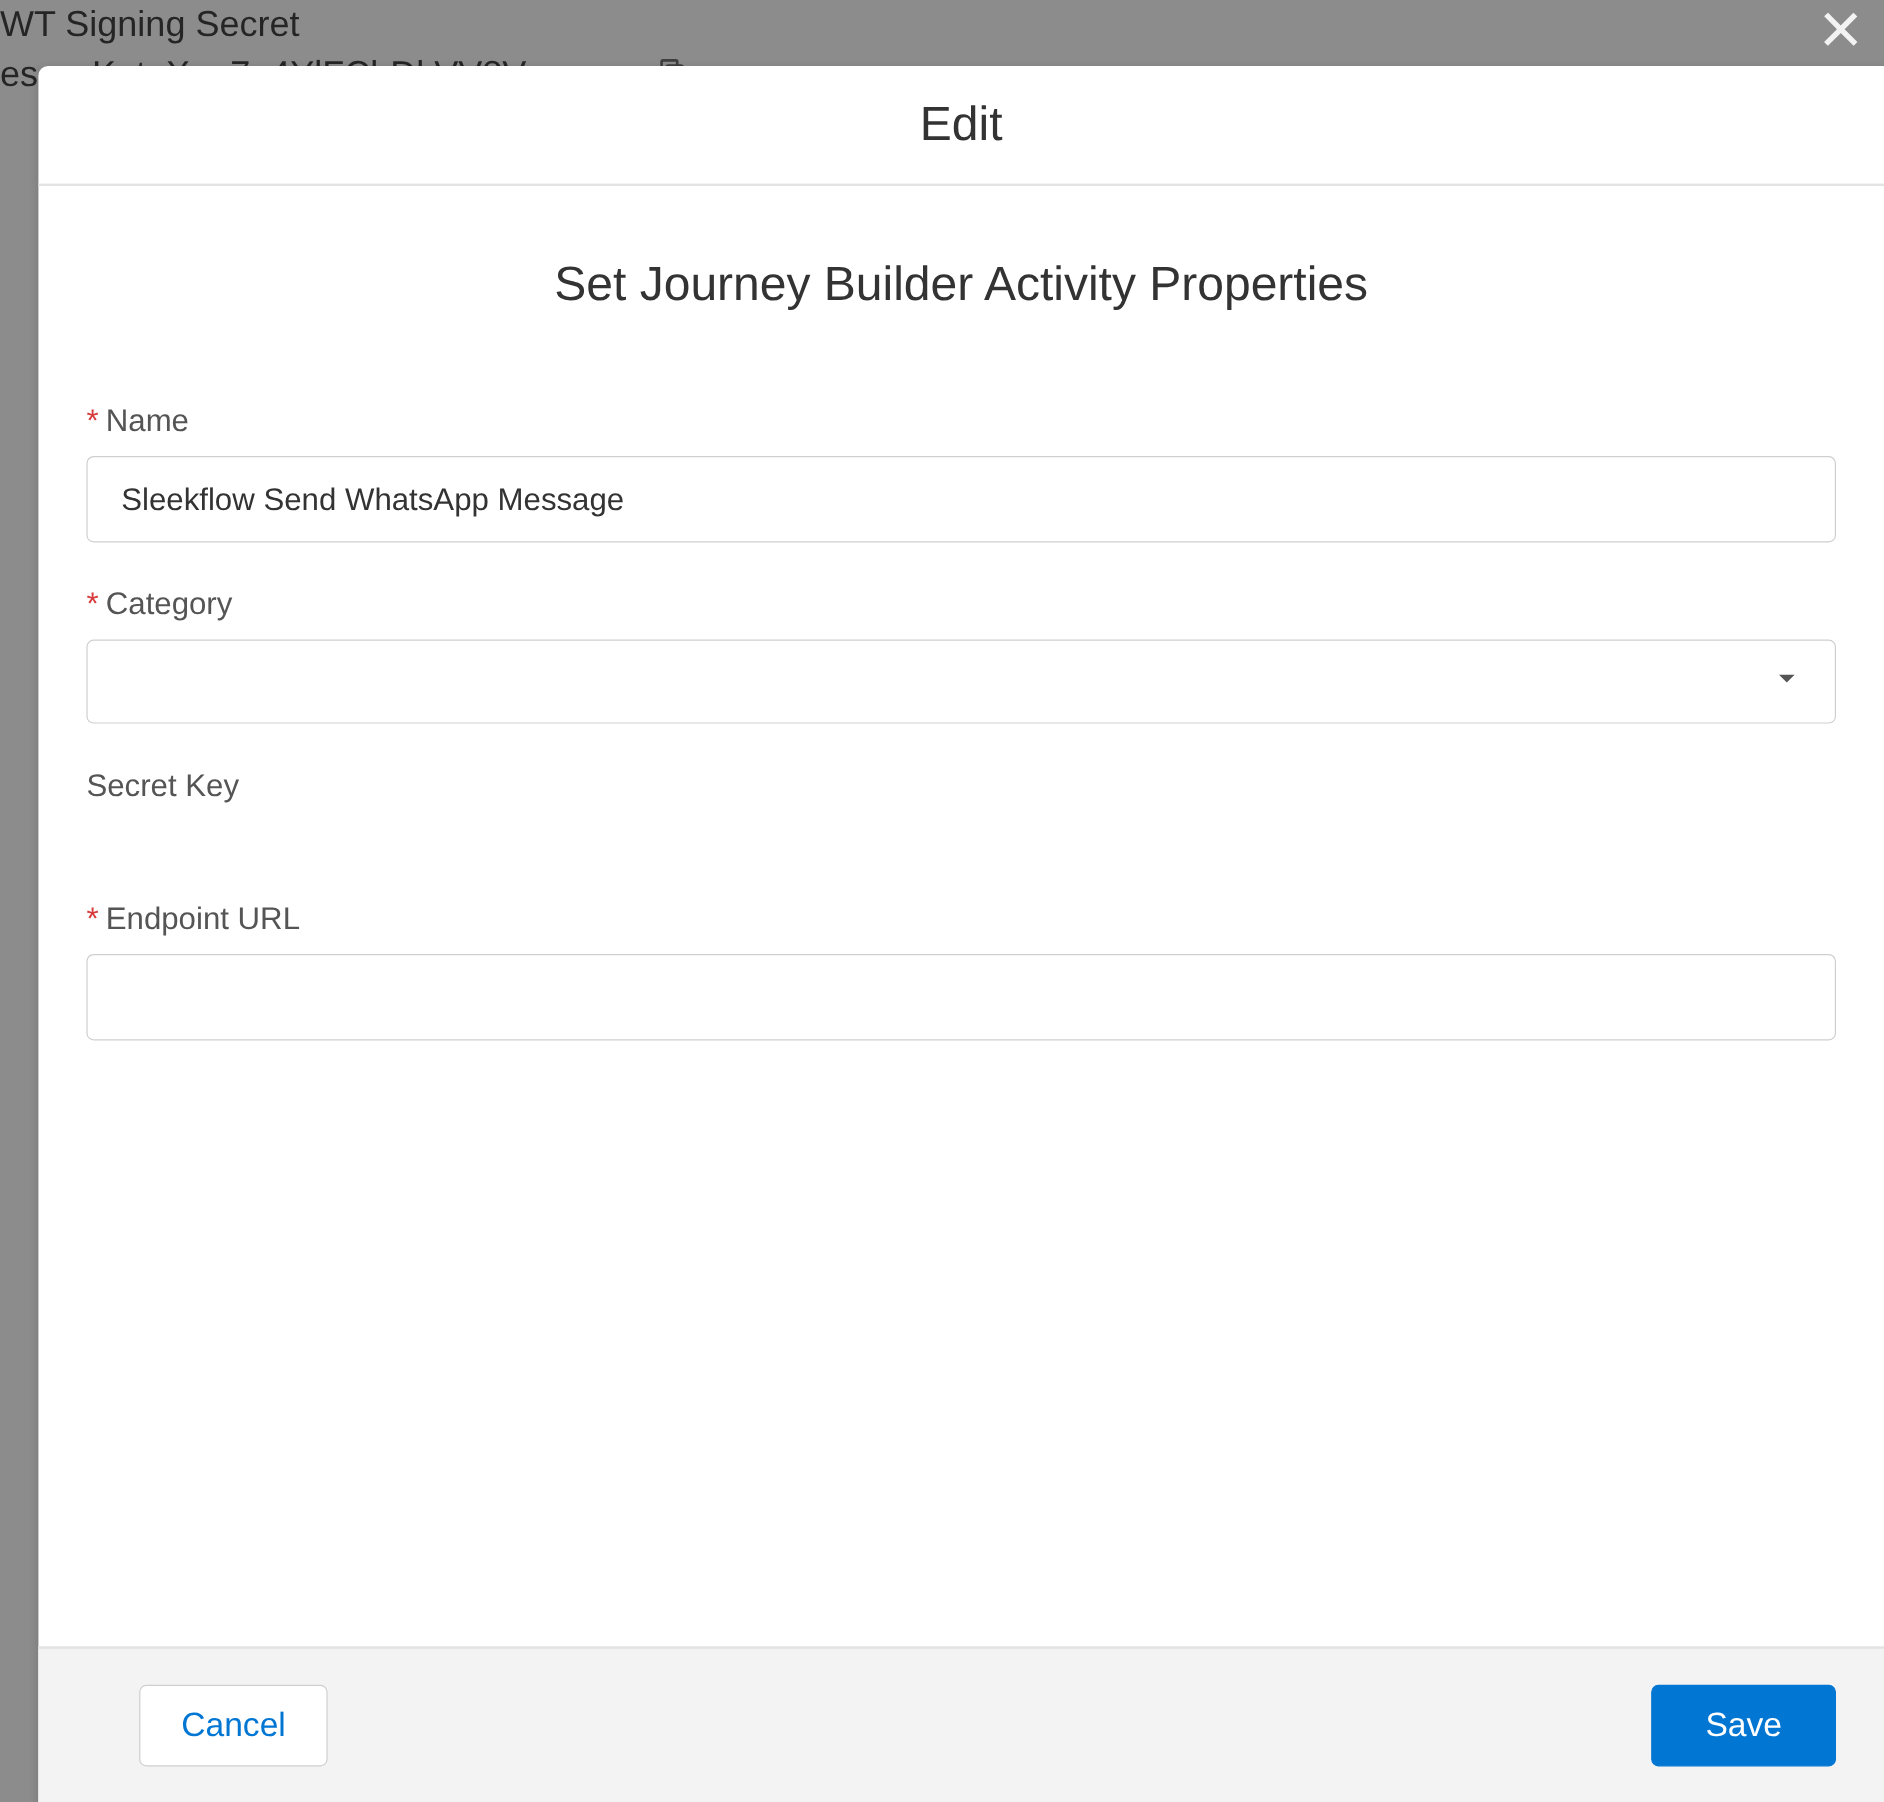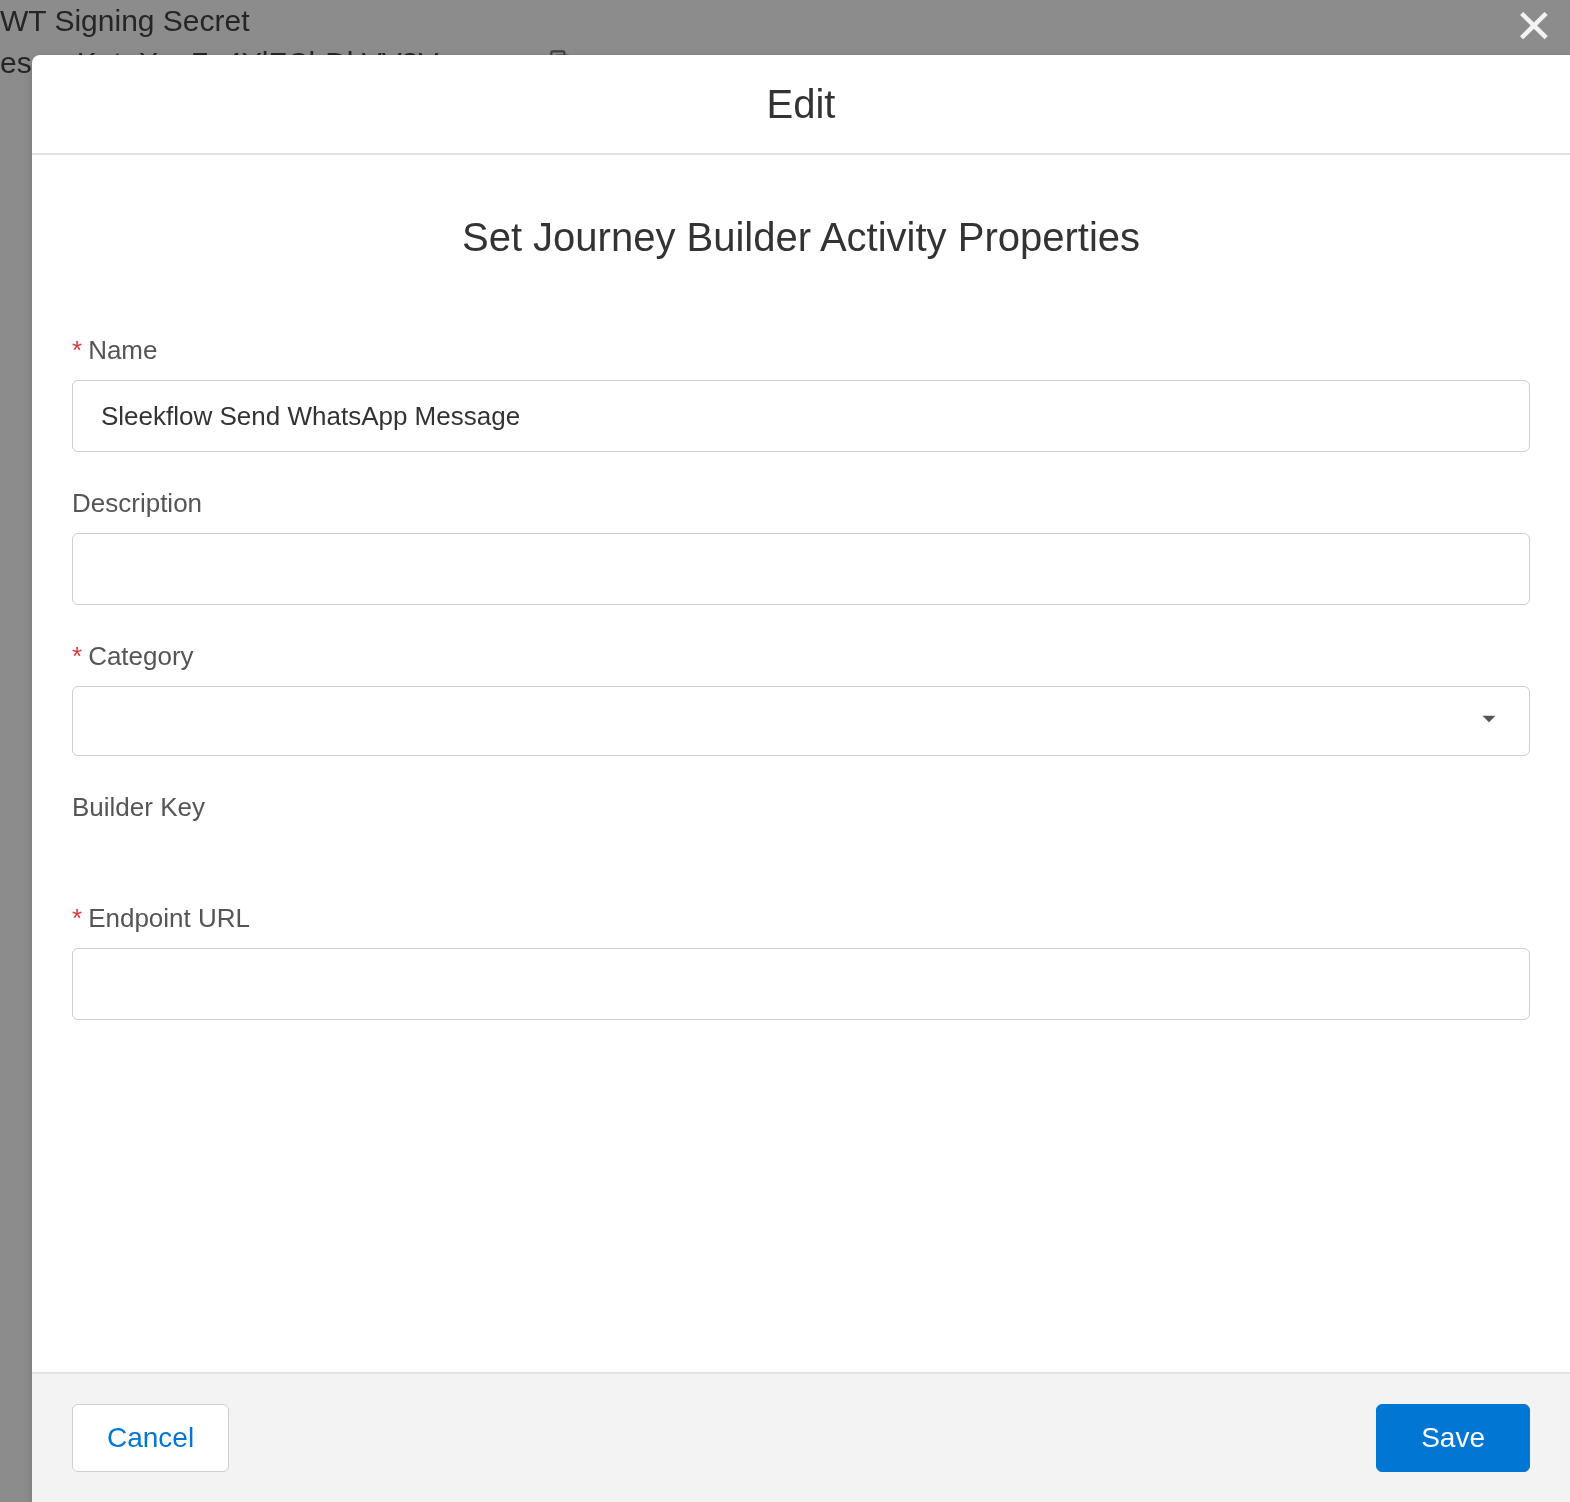--- a/index.html
+++ b/index.html
@@ -137,20 +137,21 @@
     font-weight: 400;
     cursor: pointer;
     display: inline-flex;
     align-items: center;
     justify-content: center;
   }
   .btn-cancel {
     background: #ffffff;
     border: 1px solid #cfcfcf;
     color: #0176d3;
+    margin-left: 44px;
   }
   .btn-save {
     background: #0176d3;
     border: 1px solid #0176d3;
     color: #ffffff;
     padding: 0 44px;
     margin-left: 37px;
   }
 </style>
 </head>
@@ -179,46 +180,40 @@
   <div class="modal-body">
     <div class="section-title">Set Journey Builder Activity Properties</div>
 
     <div class="form-field">
       <label class="field-label">
         <span class="required-star">*</span><span>Name</span>
       </label>
       <input type="text" class="text-input" value="Sleekflow Send WhatsApp Message" style="">
     </div>
 
-    <div class="form-field">
-      <label class="field-label">
-        <span>Description</span>
-      </label>
-      <input type="text" class="text-input" value="" style="">
-    </div>
 
     <div class="form-field">
       <label class="field-label">
         <span class="required-star">*</span><span>Category</span>
       </label>
       <div class="select-wrapper">
         <select class="select-input">
           <option></option>
         </select>
         <span class="select-caret">
           <svg width="26" height="26" viewBox="0 0 24 24">
               <path d="M6 9 L12 15 L18 9 Z" fill="#555555"></path>
             </svg>
         </span>
       </div>
     </div>
 
     <div class="form-field unique-key-field">
       <label class="field-label">
-        <span>Builder Key</span>
+        <span>Secret Key</span>
       </label>
       <div class="field-value-blank"></div>
     </div>
 
     <div class="form-field" style="margin-bottom:16px;">
       <label class="field-label">
         <span class="required-star">*</span><span>Endpoint URL</span>
       </label>
       <input type="text" class="text-input" value="" style="">
     </div>

